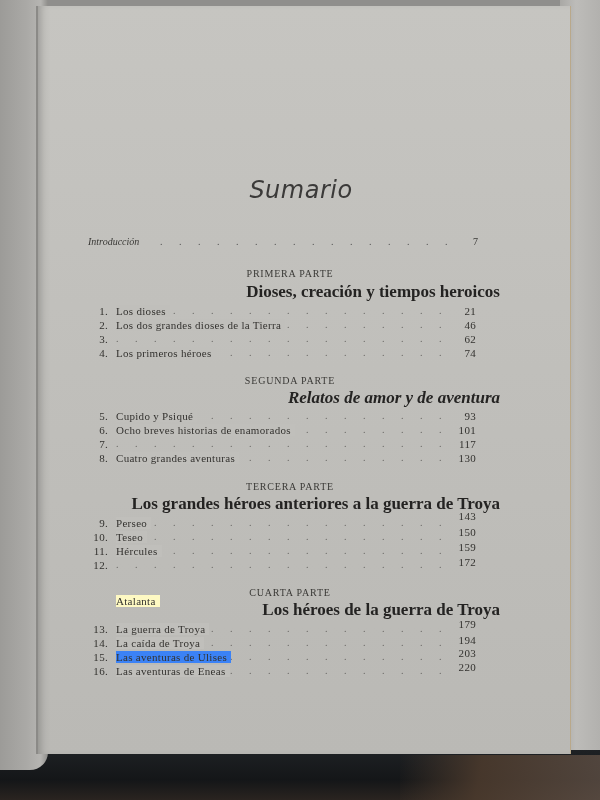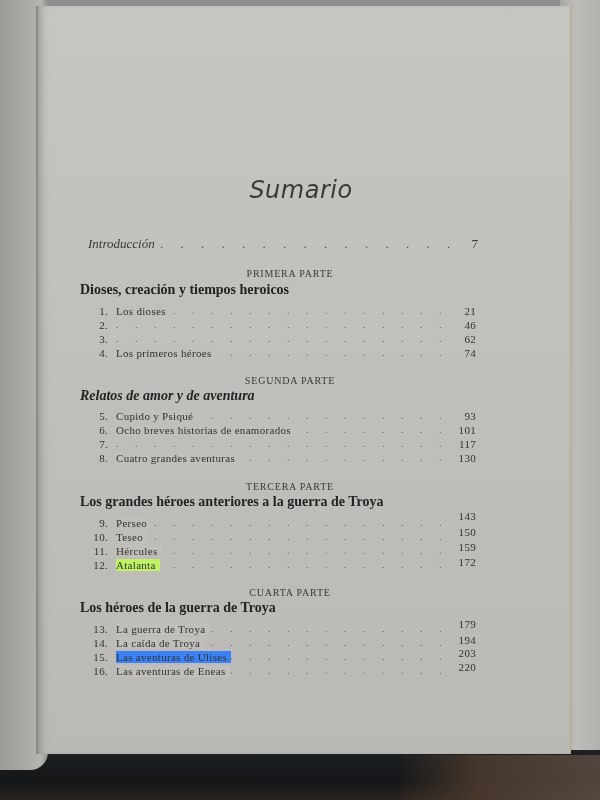--- a/index.html
+++ b/index.html
@@ -33,33 +33,33 @@
     box-shadow: inset 8px 0 10px -6px rgba(0,0,0,0.25);
   }
   .title {
     position:absolute; left:211px; top:176px; width:180px;
     font-family:"DejaVu Sans","Liberation Sans",sans-serif;
     font-style:italic; font-size:24px; color:#3b3a39; text-align:center;
     letter-spacing:0.5px;
   }
   .intro-row {
     position:absolute; left:88px; top:236px; width:400px; height:18px;
-    font-size:13px; color:#3a3936;
+    font-size:10px; color:#3a3936;
   }
   .intro-row .label { position:absolute; left:0; top:0; font-style:italic; }
   .intro-row .dots { position:absolute; left:72px; right:28px; top:0; overflow:hidden; white-space:nowrap; letter-spacing:7px; color:#555; }
   .intro-row .num { position:absolute; right:10px; top:0; }
   .part-label {
     position:absolute; left:80px; width:420px; text-align:center;
     font-size:10px; letter-spacing:0.8px; color:#3a3936;
     font-variant:small-caps;
   }
   .part-title {
-    position:absolute; left:80px; width:420px; text-align:left;
-    font-size:14px; font-weight:bold; color:#242322;
+    position:absolute; left:80px; width:420px; text-align:right;
+    font-size:17px; font-weight:bold; color:#242322;
   }
   .entry {
     position:absolute; left:86px; width:400px; height:14px;
     font-size:11px; color:#33322f; letter-spacing:0.3px;
   }
   .entry .n { position:absolute; left:0; width:22px; text-align:right; }
   .entry .t { position:absolute; left:30px; top:0; white-space:nowrap; background:transparent; }
   .entry .dots { position:absolute; left:30px; right:30px; top:0; overflow:hidden; white-space:nowrap; text-align:right; letter-spacing:7px; color:#6a6966; font-size:10px; }
   .entry .p { position:absolute; right:10px; top:0; text-align:right; }
 </style>
@@ -86,20 +86,21 @@
 
 <div class="entry" style="top:305px;">
   <span class="n">1.</span>
   <span class="dots">. . . . . . . . . . . . . . . . . . . . . . . . . . . . . . .</span>
   <span class="t" style="background: rgb(192, 191, 187); padding-right: 4px; text-align: right;">Los dioses</span>
   <span class="p">21</span>
 </div>
 <div class="entry" style="top:319px;">
   <span class="n">2.</span>
   <span class="dots">. . . . . . . . . . . . . . . . . . . . . . . . . . . . . . .</span>
+  <span class="t" style="background: rgb(192, 191, 187); padding-right: 4px;">Los dos grandes dioses de la Tierra</span>
   <span class="p">46</span>
 </div>
 <div class="entry" style="top:333px;">
   <span class="n">3.</span>
   <span class="dots">. . . . . . . . . . . . . . . . . . . . . . . . . . . . . . .</span>
   <span class="p">62</span>
 </div>
 <div class="entry" style="top:347px;">
   <span class="n">4.</span>
   <span class="dots">. . . . . . . . . . . . . . . . . . . . . . . . . . . . . . .</span>
@@ -151,21 +152,21 @@
 </div>
 <div class="entry" style="top:545px;">
   <span class="n">11.</span>
   <span class="dots">. . . . . . . . . . . . . . . . . . . . . . . . . . . . . . .</span>
   <span class="t" style="background: rgb(192, 191, 187); padding-right: 4px;">Hércules</span>
   <span class="p" style="top:-4px;">159</span>
 </div>
 <div class="entry" style="top:559px;">
   <span class="n">12.</span>
   <span class="dots">. . . . . . . . . . . . . . . . . . . . . . . . . . . . . . .</span>
-  <span class="t" style="background: #bef264; padding-right: 4px;">Atalanta</span>
+  <span class="t" style="background: #fef9c3; padding-right: 4px; margin-top: 36px;">Atalanta</span>
   <span class="p" style="top:-3px;">172</span>
 </div>
 
 <div class="part-label" style="top:587px;">CUARTA PARTE</div>
 <div class="part-title" style="top:600px;">Los héroes de la guerra de Troya</div>
 
 <div class="entry" style="top:623px;">
   <span class="n">13.</span>
   <span class="dots">. . . . . . . . . . . . . . . . . . . . . . . . . . . . . . .</span>
   <span class="t" style="background: rgb(192, 191, 187); padding-right: 4px;">La guerra de Troya</span>

